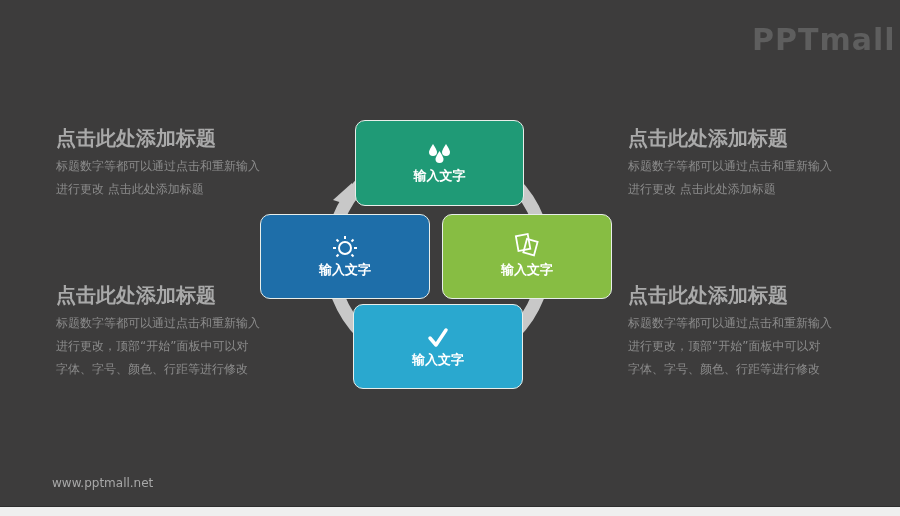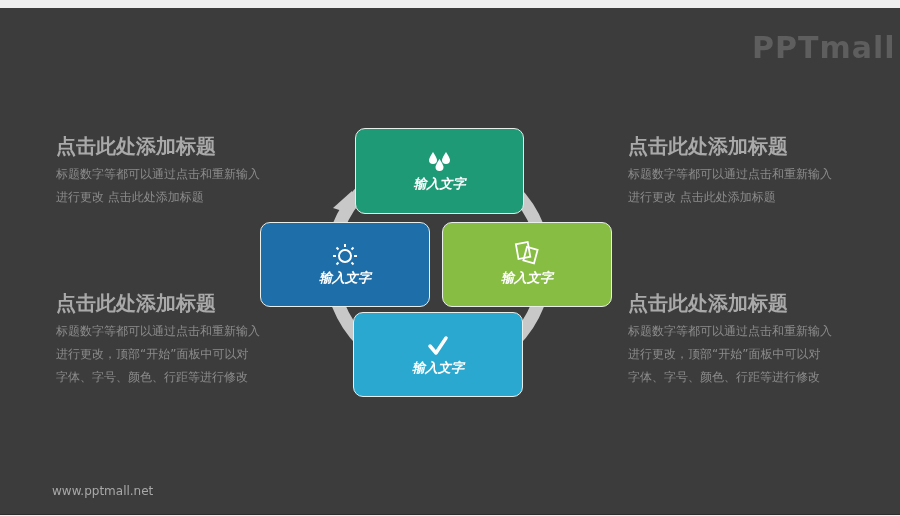--- a/index.html
+++ b/index.html
@@ -7,21 +7,20 @@
       width: 900px; height: 516px; overflow: hidden;
       background: #efefef;
       font-family: "DejaVu Sans", "Liberation Sans", sans-serif;
       position: relative;
     }
     .slide {
       position: absolute; left: 0; top: 0;
       width: 900px; height: 506px;
       background: #3d3c3c;
       border-bottom: 1px solid #2e2e2e;
-      margin-top: 8px;
     }
     .logo {
       position: absolute; left: 752px; top: 22px;
       font-family: "DejaVu Sans", sans-serif;
       font-size: 30px; font-weight: bold;
       color: #5e5e5e; letter-spacing: 1px;
     }
     .text-block { position: absolute; width: 240px; }
     .text-block .title {
       font-size: 20px; font-weight: bold; color: #a9a9a9;
@@ -39,21 +38,21 @@
 
     .card {
       position: absolute;
       border-radius: 10px;
       border: 1.5px solid #e8eeea;
       box-sizing: border-box;
       display: flex; flex-direction: column; align-items: center; justify-content: center;
       color: #fff;
     }
     .card .label {
-      font-size: 13px; font-weight: bold; color: #ffffff; margin-top: 2px; font-style: italic;
+      font-size: 13px; font-weight: bold; color: #ffffff; margin-top: 2px;
     }
     .card .icon { height: 24px; display: flex; align-items: flex-end; justify-content: center; }
     .card-top { left: 355px; top: 120px; width: 169px; height: 86px; background: #1f9a76; }
     .card-left { left: 260px; top: 214px; width: 170px; height: 85px; background: #1e6ea9; }
     .card-right { left: 442px; top: 214px; width: 170px; height: 85px; background: #87bd43; }
     .card-bottom { left: 353px; top: 304px; width: 170px; height: 85px; background: #2aa8cf; }
 
     .footer-url {
       position: absolute; left: 52px; top: 476px;
       font-size: 12px; color: #a8a8a8;

